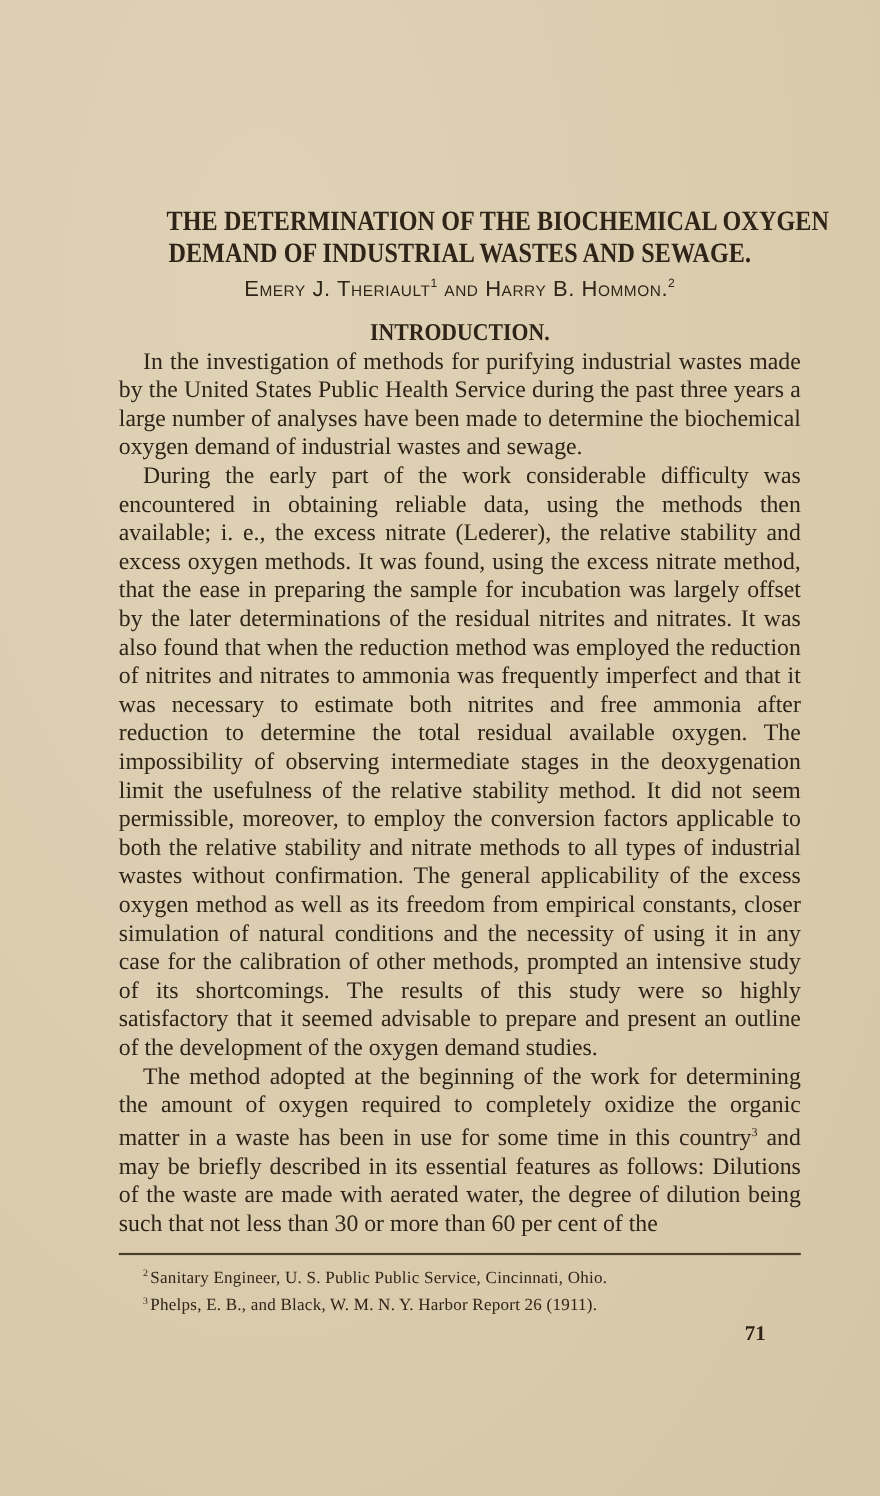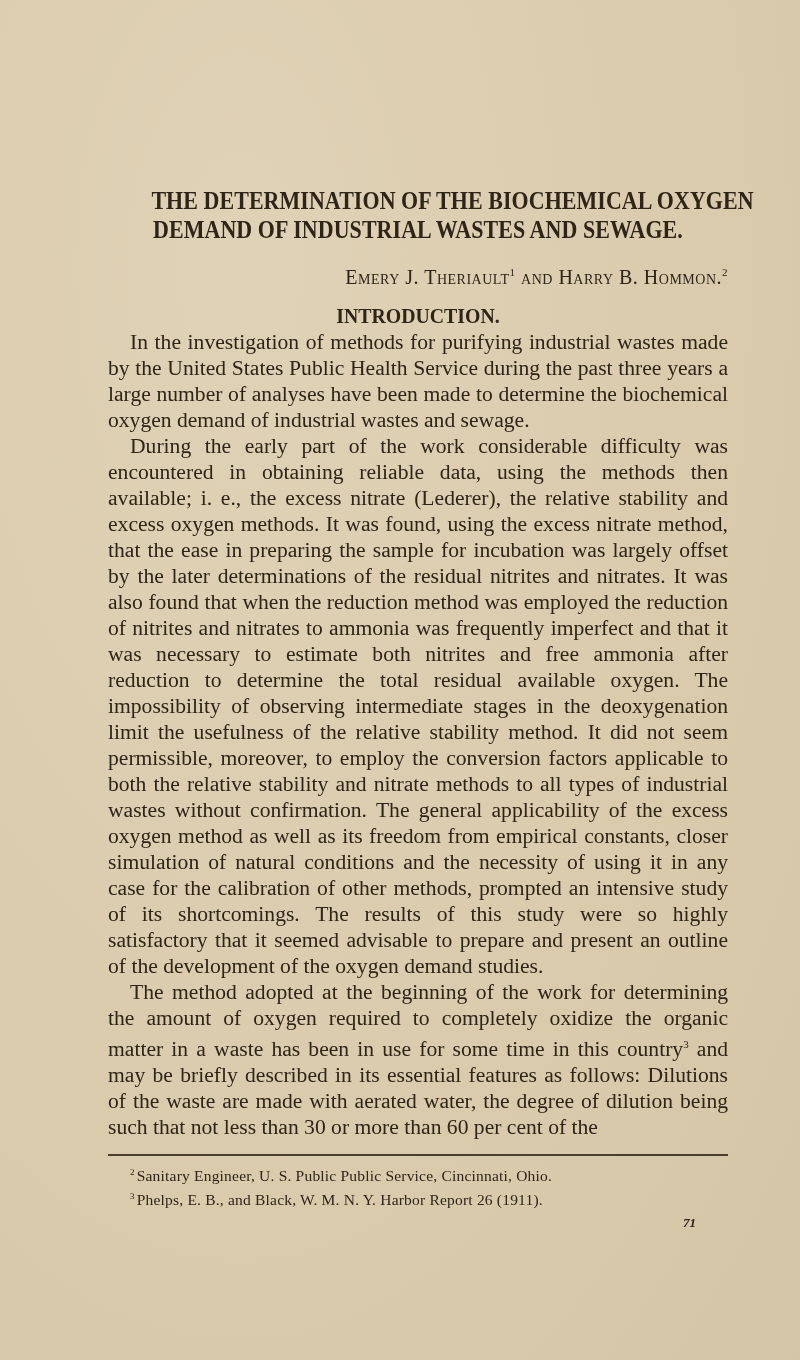--- a/index.html
+++ b/index.html
@@ -15,22 +15,22 @@
     .title {
       font-family: "Liberation Serif", serif;
       font-weight: bold;
       font-size: 25.5px; line-height: 29px;
       text-align: center; margin: 0; letter-spacing: 0.1px;
       transform: scaleX(0.86); transform-origin: center top;
       white-space: nowrap;
     }
     .title span { display: block; }
     .authors {
-      font-family: Liberation Serif, serif;
-      text-align: right; font-size: 20px; margin-top: 22px;
+      font-family: Liberation Sans, sans-serif;
+      text-align: center; font-size: 20px; margin-top: 8px;
       font-variant: small-caps; letter-spacing: 0.5px;
     }
     .authors sup { font-size: 11px; }
     .section {
       font-family: "Liberation Serif", serif; font-weight: bold;
       text-align: center; font-size: 22px; margin-top: 14px;
       transform: scaleX(0.9);
     }
     .body {
       font-family: "Liberation Serif", serif;
@@ -40,21 +40,21 @@
     .body p { margin: 0; text-indent: 22px; }
     .body p sup { font-size: 11px; }
     .rule { border-top: 2px solid #4a3e2e; margin: 14px 0 6px 0; width: 620px; }
     .notes {
       font-family: "Liberation Serif", serif; font-size: 15.5px; line-height: 20px;
       padding-left: 22px; letter-spacing: 0.2px;
     }
     .notes div sup { font-size: 9px; margin-right: 2px; }
     .pageno {
       font-family: "Liberation Serif", serif; font-weight: bold;
-      font-size: 13px; text-align: right; padding-right: 32px; margin-top: 4px; font-style: italic;
+      font-size: 19px; text-align: right; padding-right: 32px; margin-top: 4px;
     }
   </style>
 </head>
 <body>
 
 <div class="page">
   <h1 class="title">
     <span>THE DETERMINATION OF THE BIOCHEMICAL OXYGEN</span>
     <span>DEMAND OF INDUSTRIAL WASTES AND SEWAGE.</span>
   </h1>

